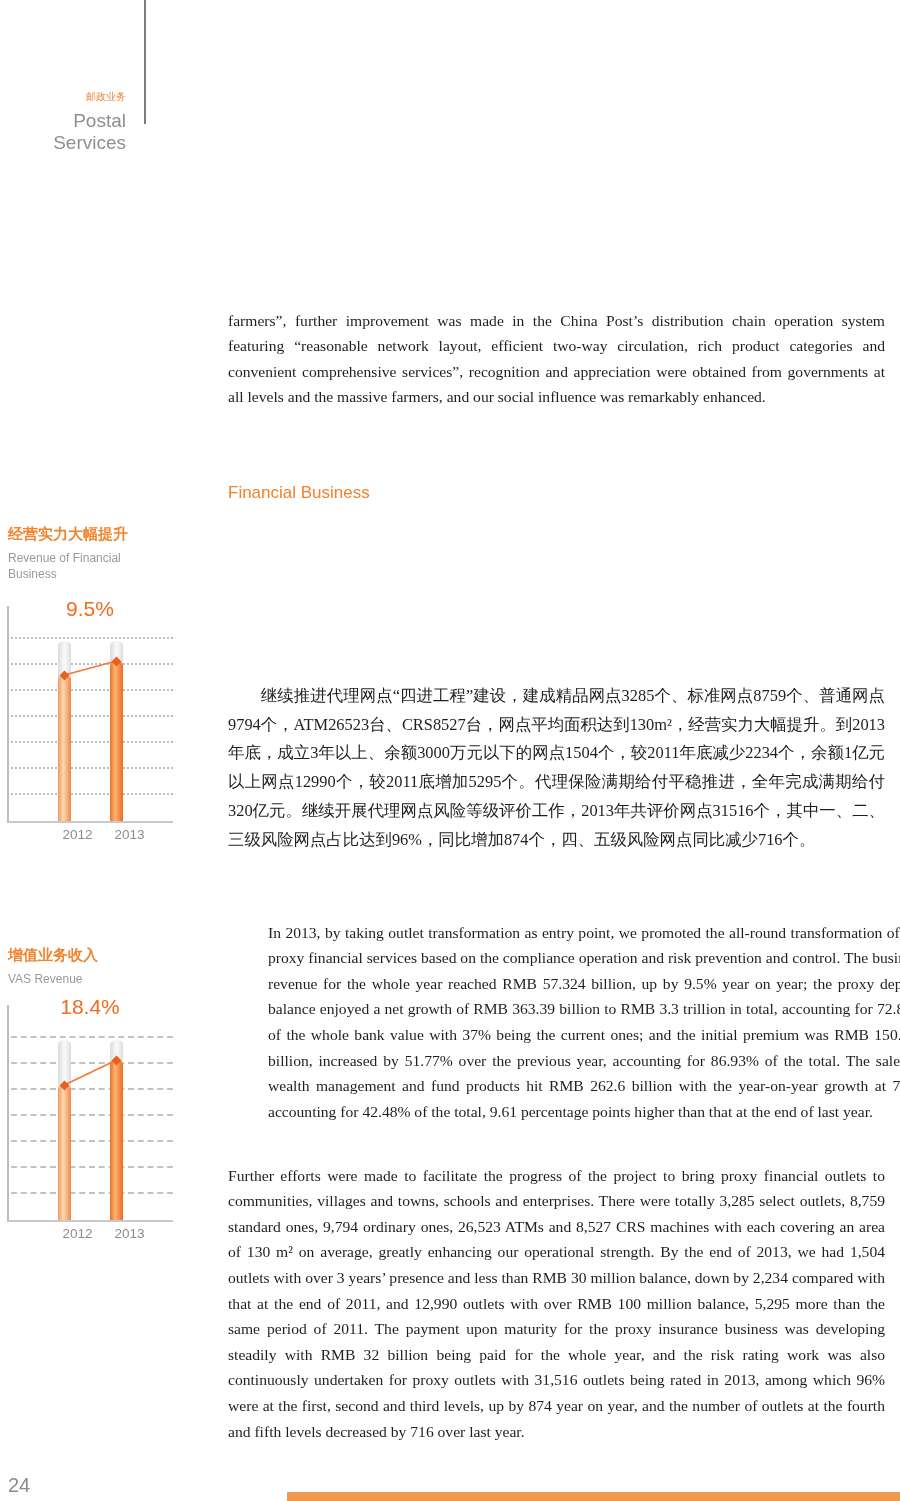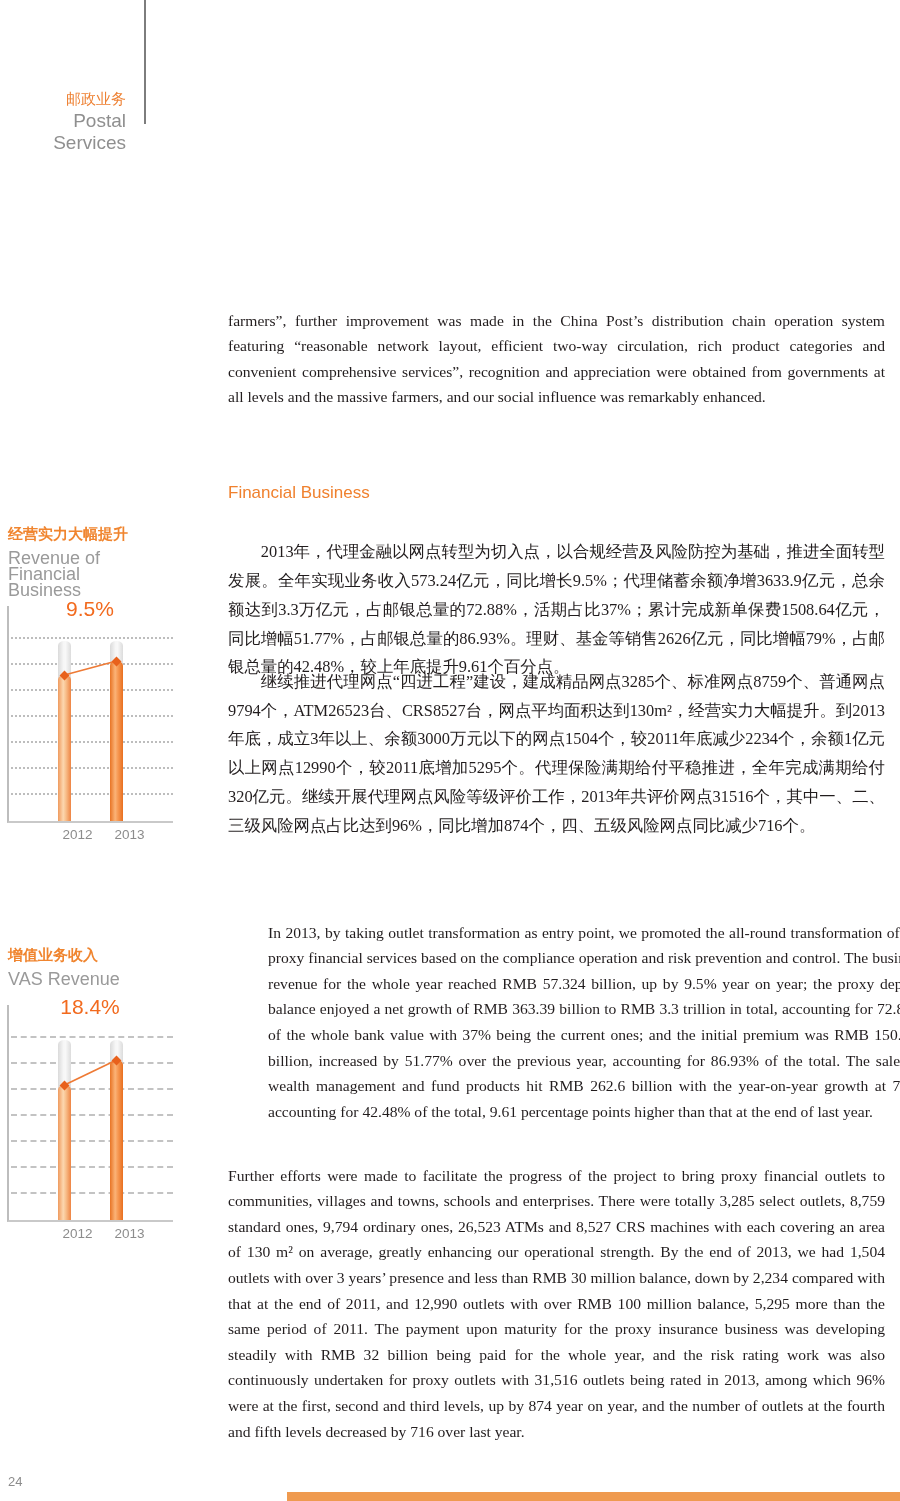--- a/index.html
+++ b/index.html
@@ -2,47 +2,47 @@
 <html><head>
 <meta charset="utf-8">
 <style>
   html,body{margin:0;padding:0;background:#ffffff;}
   #page{position:relative;width:900px;height:1501px;background:#ffffff;overflow:hidden;
         font-family:"Liberation Serif", serif;color:#231f20;}
 
   
   .hdr-divider{position:absolute;left:144px;top:0;width:2px;height:124px;background:#7d7d7d;}
   .hdr-zh{position:absolute;left:0;top:90px;width:126px;text-align:right;
-          font-family:"Liberation Sans", sans-serif;font-size:15px;color:#ee8133;}
+          font-family:"Liberation Sans", sans-serif;font-size:10px;color:#ee8133;}
   .hdr-en{position:absolute;left:0;top:110px;width:126px;text-align:right;
           font-family:"Liberation Sans", sans-serif;font-size:19px;color:#8f8f8f;}
 
   
   .body-en{position:absolute;left:228px;width:657px;text-align:justify;
            font-size:15.6px;line-height:25.6px;color:#221d1e;}
   .body-zh{position:absolute;left:228px;width:657px;text-align:justify;
            font-size:16.4px;line-height:28.7px;color:#221d1e;text-indent:2em;}
   #intro-para{top:292px;}
   #sec-title-zh{position:absolute;left:227px;top:441px;
            font-family:"Liberation Sans", sans-serif;font-weight:bold;font-size:27px;
            letter-spacing:1px;color:#423a35;}
   #sec-title-en{position:absolute;left:228px;top:483px;
            font-family:"Liberation Sans", sans-serif;font-size:17px;color:#f0812e;}
   #zh-para-1{top:522px;}
-  #zh-para-2{top:662px;margin-top:6px;}
+  #zh-para-2{top:676px;margin-top:6px;}
   #en-para-1{top:904px;margin-left:40px;}
   #en-para-2{top:1147px;}
 
   
   .chart{position:absolute;left:0;width:180px;}
   #chart-0{top:525px;}  #chart-1{top:946px;}
   .chart-title{position:absolute;left:8px;top:0;
            font-family:"Liberation Sans", sans-serif;font-weight:bold;font-size:15px;color:#f0852f;}
   .chart-sub{position:absolute;left:8px;top:25px;width:150px;
-           font-family:"Liberation Sans", sans-serif;font-size:18px;line-height:16px;color:#9a9a9a;}
+           font-family:"Liberation Sans", sans-serif;font-size:12px;line-height:16px;color:#9a9a9a;}
   .growth{position:absolute;left:7px;width:166px;text-align:center;
            font-family:"Liberation Sans", sans-serif;font-size:21px;color:#f26a1e;}
   #chart-0 .growth{top:72px;}   #chart-1 .growth{top:49px;}
   .plot{position:absolute;left:7px;width:166px;height:217px;
         border-left:2px solid #bdbdbd;border-bottom:2px solid #c9c9c9;box-sizing:border-box;}
   #chart-0 .plot{top:81px;}  #chart-1 .plot{top:59px;}
   .gridline{position:absolute;left:2px;right:0;height:0;}
   .grid-dotted .gridline{border-top:2px dotted #bdbdbd;}
   .grid-dashed .gridline{border-top:2px dashed #c3c3c3;}
   .tube{position:absolute;top:35px;bottom:0;width:13px;
@@ -53,35 +53,34 @@
   .fill-1{background:linear-gradient(90deg,#e87425,#fbb377 40%,#f79a55 60%,#e86f1f);}
   .diamond{position:absolute;width:7px;height:7px;background:#e8611c;transform:rotate(45deg);}
   .conn{position:absolute;left:0;top:0;overflow:visible;}
   .xlabels{position:absolute;left:7px;width:166px;height:18px;}
   #chart-0 .xlabels{top:302px;} #chart-1 .xlabels{top:280px;}
   .xlabels span{position:absolute;width:60px;text-align:right;
         font-family:"Liberation Sans", sans-serif;font-size:13.5px;color:#8c8c8c;}
 
   
   #page-number{position:absolute;left:8px;top:1474px;
-        font-family:"Liberation Sans", sans-serif;font-size:13px;color:#8c8c8c;}
+        font-family:"Liberation Sans", sans-serif;font-size:20px;color:#8c8c8c;}
   #footer-bar{position:absolute;left:287px;right:0;bottom:0;height:9px;background:#ef9a4f;}
 </style>
 </head>
 <body>
 
 <div id="page">
 
   <div class="hdr-divider"></div>
   <div class="hdr-zh">邮政业务</div>
   <div class="hdr-en">Postal Services</div>
 
   <p class="body-en" id="intro-para">farmers”, further improvement was made in the China Post’s distribution chain operation system featuring “reasonable network layout, efficient two-way circulation, rich product categories and convenient comprehensive services”, recognition and appreciation were obtained from governments at all levels and the massive farmers, and our social influence was remarkably enhanced.</p>
   <div id="sec-title-en">Financial Business</div>
-  <p class="body-zh" id="zh-para-1">2013年，代理金融以网点转型为切入点，以合规经营及风险防控为基础，推进全面转型发展。全年实现业务收入573.24亿元，同比增长9.5%；代理储蓄余额净增3633.9亿元，总余额达到3.3万亿元，占邮银总量的72.88%，活期占比37%；累计完成新单保费1508.64亿元，同比增幅51.77%，占邮银总量的86.93%。理财、基金等销售2626亿元，同比增幅79%，占邮银总量的42.48%，较上年底提升9.61个百分点。</p>
   <p class="body-zh" id="zh-para-2">继续推进代理网点“四进工程”建设，建成精品网点3285个、标准网点8759个、普通网点9794个，ATM26523台、CRS8527台，网点平均面积达到130m²，经营实力大幅提升。到2013年底，成立3年以上、余额3000万元以下的网点1504个，较2011年底减少2234个，余额1亿元以上网点12990个，较2011底增加5295个。代理保险满期给付平稳推进，全年完成满期给付320亿元。继续开展代理网点风险等级评价工作，2013年共评价网点31516个，其中一、二、三级风险网点占比达到96%，同比增加874个，四、五级风险网点同比减少716个。</p>
   <p class="body-en" id="en-para-1">In 2013, by taking outlet transformation as entry point, we promoted the all-round transformation of our proxy financial services based on the compliance operation and risk prevention and control. The business revenue for the whole year reached RMB 57.324 billion, up by 9.5% year on year; the proxy deposit balance enjoyed a net growth of RMB 363.39 billion to RMB 3.3 trillion in total, accounting for 72.88% of the whole bank value with 37% being the current ones; and the initial premium was RMB 150.864 billion, increased by 51.77% over the previous year, accounting for 86.93% of the total. The sales of wealth management and fund products hit RMB 262.6 billion with the year-on-year growth at 79%, accounting for 42.48% of the total, 9.61 percentage points higher than that at the end of last year.</p>
   <p class="body-en" id="en-para-2">Further efforts were made to facilitate the progress of the project to bring proxy financial outlets to communities, villages and towns, schools and enterprises. There were totally 3,285 select outlets, 8,759 standard ones, 9,794 ordinary ones, 26,523 ATMs and 8,527 CRS machines with each covering an area of 130 m² on average, greatly enhancing our operational strength. By the end of 2013, we had 1,504 outlets with over 3 years’ presence and less than RMB 30 million balance, down by 2,234 compared with that at the end of 2011, and 12,990 outlets with over RMB 100 million balance, 5,295 more than the same period of 2011. The payment upon maturity for the proxy insurance business was developing steadily with RMB 32 billion being paid for the whole year, and the risk rating work was also continuously undertaken for proxy outlets with 31,516 outlets being rated in 2013, among which 96% were at the first, second and third levels, up by 874 year on year, and the number of outlets at the fourth and fifth levels decreased by 716 over last year.</p>
 
   <div class="chart" id="chart-0">
     <div class="chart-title">经营实力大幅提升</div>
     <div class="chart-sub">Revenue of Financial Business</div>
     <div class="growth">9.5%</div>
     <div class="plot grid-dotted">
         <div class="gridline" style="top: 31px;"></div>

